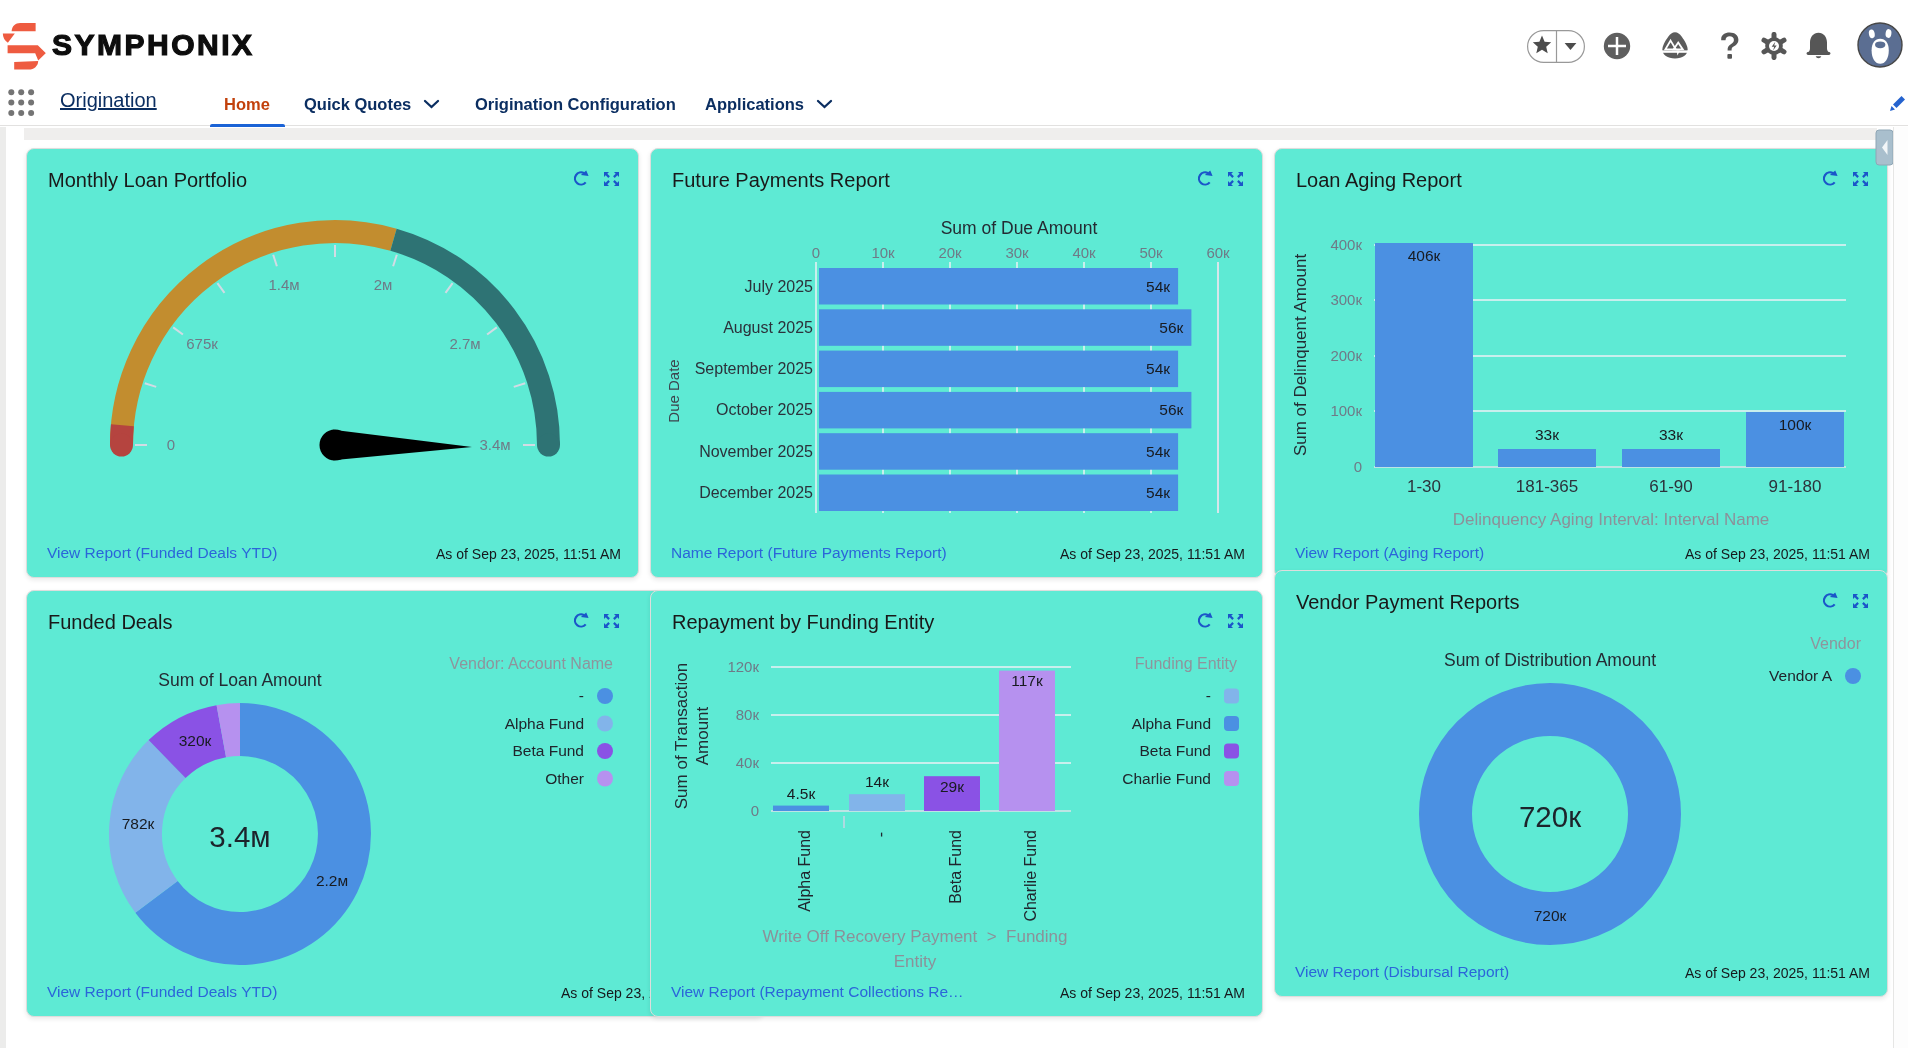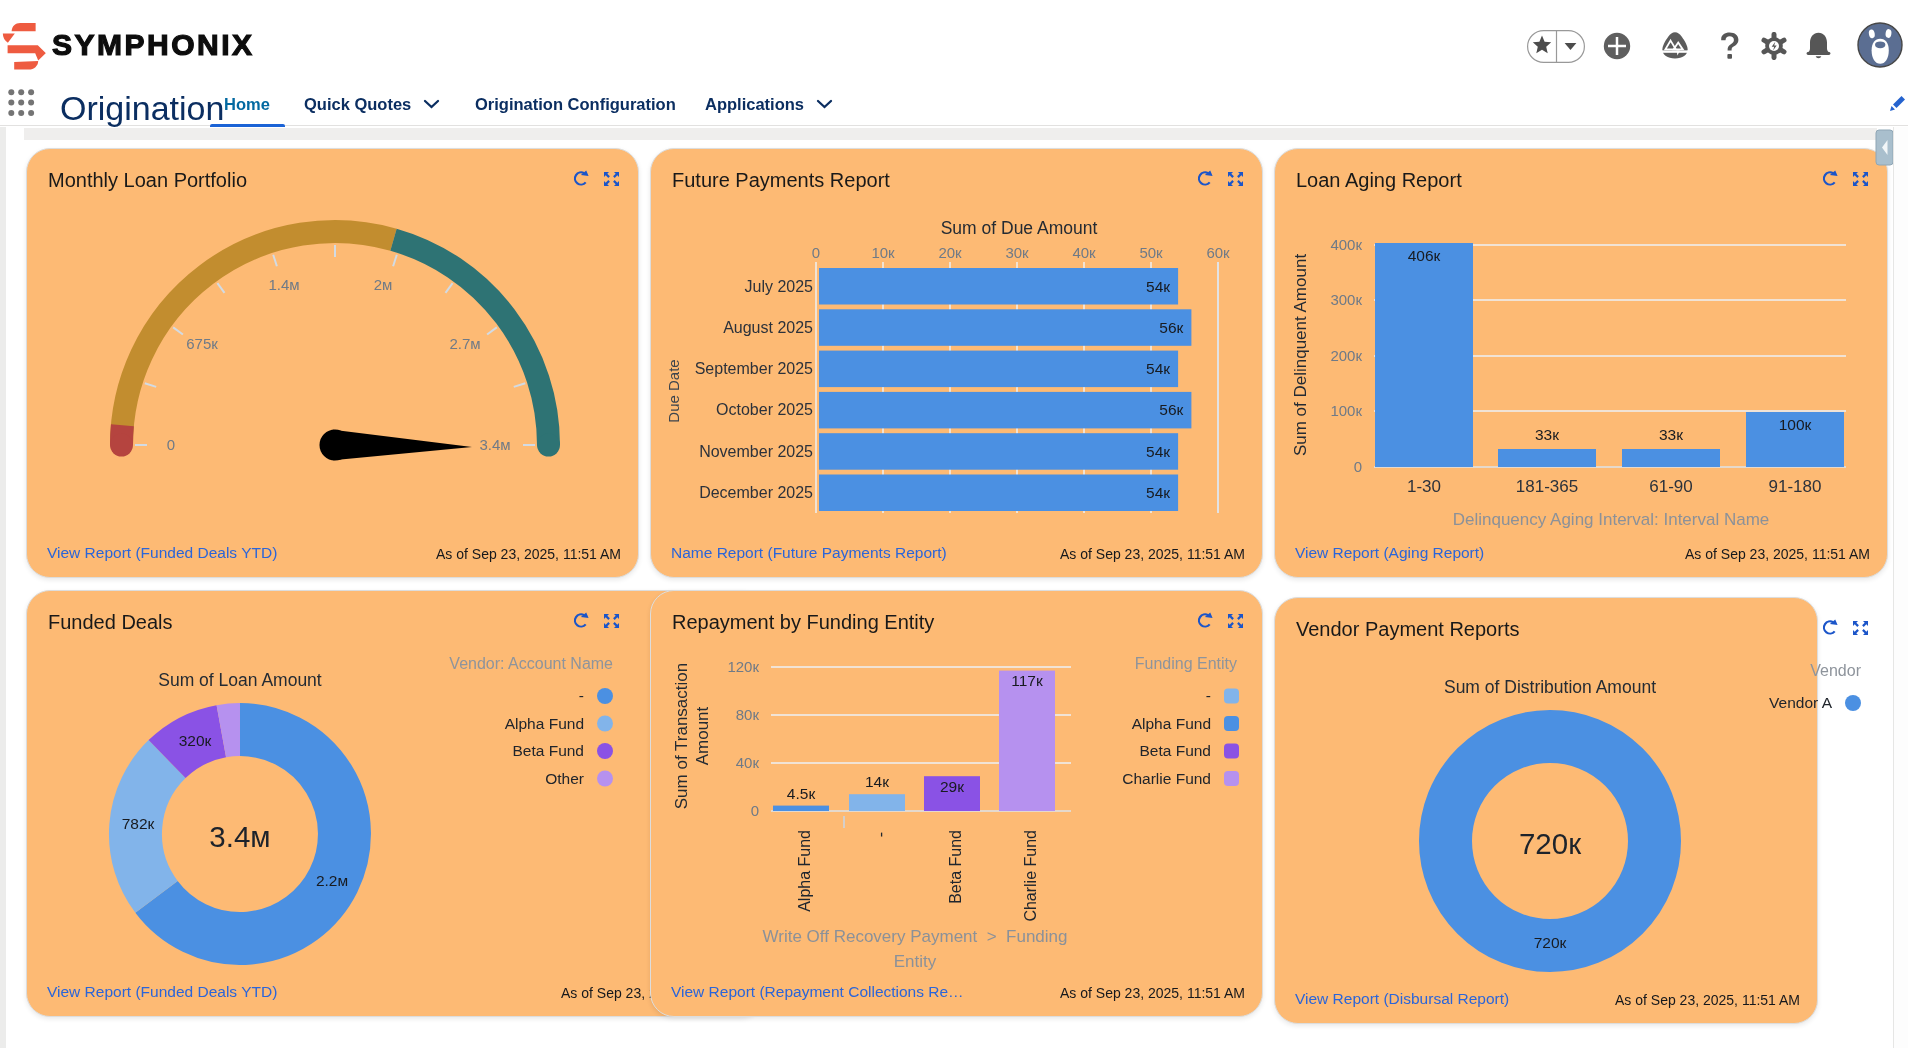--- a/index.html
+++ b/index.html
@@ -2,34 +2,34 @@
 <html><head><meta charset="utf-8"><style>
 *{margin:0;padding:0;box-sizing:border-box;}
 html,body{width:1908px;height:1048px;overflow:hidden;}
 body{font-family:"Liberation Sans",sans-serif;background:#fff;position:relative;}
 .hdr{position:absolute;left:0;top:0;width:1884px;height:88px;background:#fff;}
 .nav{position:absolute;left:0;top:88px;width:1908px;height:38px;background:#fff;border-bottom:1px solid #e2e1e0;}
 .content{position:absolute;left:0;top:127px;width:1908px;height:921px;background:#fff;}
 .cbg{position:absolute;left:0;top:0;width:6px;height:921px;background:#ececeb;}
 .cband{position:absolute;left:24px;top:1px;width:1853px;height:12px;background:#efeeed;}
 
-.card{position:absolute;background:#fdba74;border:1px solid #dddddc;border-radius:24px;
+.card{position:absolute;background:#5eead4;border:1px solid #dddddc;border-radius:8px;
 box-shadow:0 2px 5px rgba(0,0,0,.09);}
 .ctitle{position:absolute;left:21px;top:20px;font-size:20px;color:#191919;}
 .vrep{position:absolute;left:20px;bottom:15px;font-size:15.5px;color:#2b65d9;}
 .asof{position:absolute;right:17px;bottom:15px;font-size:14px;color:#16181c;}
 .cicons{position:absolute;top:21px;}
 
 .wordmark{position:absolute;left:52px;top:28px;font-size:30px;font-weight:700;color:#0d0d0d;
 letter-spacing:2.5px;-webkit-text-stroke:1.2px #0d0d0d;}
 .search{position:absolute;left:637px;top:27px;width:501px;height:37px;border:1.4px solid #747474;border-radius:9px;}
 .search span{position:absolute;left:47px;top:8px;font-size:16px;color:#464a4d;}
-.navtitle{position:absolute;left:60px;top:89px;font-size:34px;color:#0b2e61;}
+.navtitle{position:absolute;left:60px;top:89px;font-size:20px;color:#0b2e61;text-decoration:underline;}
 .tab{position:absolute;top:95px;font-size:16.5px;font-weight:700;color:#0b2e61;}
-.tabhome{color:#0369a1;}
+.tabhome{color:#c2410c;}
 .underl{position:absolute;left:210px;top:124px;width:75px;height:5px;background:#1b63d6;border-radius:2px;}
 </style></head><body>
 <div class="hdr">
     <svg style="position:absolute;left:2px;top:22px" width="44" height="48" viewBox="0 0 44 48">
 <g fill="#ee5b40">
 <path d="M9.6,9.3 C9.9,4 13.4,1 18.2,1 L33.6,1 L33.6,9.3 Z"></path>
 <path d="M0.8,11.6 L12.8,11.6 L5.9,20.8 C2.7,19 0.9,15.6 0.8,11.6 Z"></path>
 <path d="M5.6,23.2 L35.8,23.2 L43.7,30.9 L43.7,31.3 L36.2,38.5 L33.2,31.2 L5.6,31.2 Z"></path>
 <path d="M12.2,39.9 L36.2,38.9 C36.2,43.8 32,47.5 26.8,47.5 L12.2,47.5 Z"></path>
 </g>
@@ -335,21 +335,21 @@
         <rect x="573" y="125.0" width="15" height="15" rx="4" fill="#4b90e2"></rect>
         <text x="560" y="137.5" text-anchor="end" font-size="15.5" fill="#20252c">Alpha Fund</text>
         <rect x="573" y="152.5" width="15" height="15" rx="4" fill="#8a52e5"></rect>
         <text x="560" y="165" text-anchor="end" font-size="15.5" fill="#20252c">Beta Fund</text>
         <rect x="573" y="180.0" width="15" height="15" rx="4" fill="#b691ef"></rect>
         <text x="560" y="192.5" text-anchor="end" font-size="15.5" fill="#20252c">Charlie Fund</text>
       </svg>
       <div class="vrep">View Report (Repayment Collections Re…</div>
       <div class="asof">As of Sep 23, 2025, 11:51 AM</div>
     </div>
-    <div class="card" style="left:1274px;top:470px;width:544px;height:427px">
+    <div class="card" style="left:1274px;top:443px;width:614px;height:427px">
       <div class="ctitle">Vendor Payment Reports</div>
       <div class="cicons" style="left:546px"><svg width="48" height="18" viewBox="0 0 48 18">
 <g stroke="#1b55c9" stroke-width="2.2" fill="none">
 <path d="M 12.1 3.1 A 6.1 6.1 0 1 0 13.7 12.4"></path>
 </g>
 <path d="M 16.6 6.0 L 14.2 0.6 L 8.9 4.9 Z" fill="#1b55c9"></path>
 <g fill="#1b55c9">
 <path d="M 32 2 l 5 0 l -1.7 1.7 l 2.6 2.6 l -1.6 1.6 l -2.6 -2.6 L 32 7 Z"></path>
 <path d="M 47 2 l 0 5 l -1.7 -1.7 l -2.6 2.6 l -1.6 -1.6 l 2.6 -2.6 L 42 2 Z"></path>
 <path d="M 32 16 l 0 -5 l 1.7 1.7 l 2.6 -2.6 l 1.6 1.6 l -2.6 2.6 L 37 16 Z"></path>

